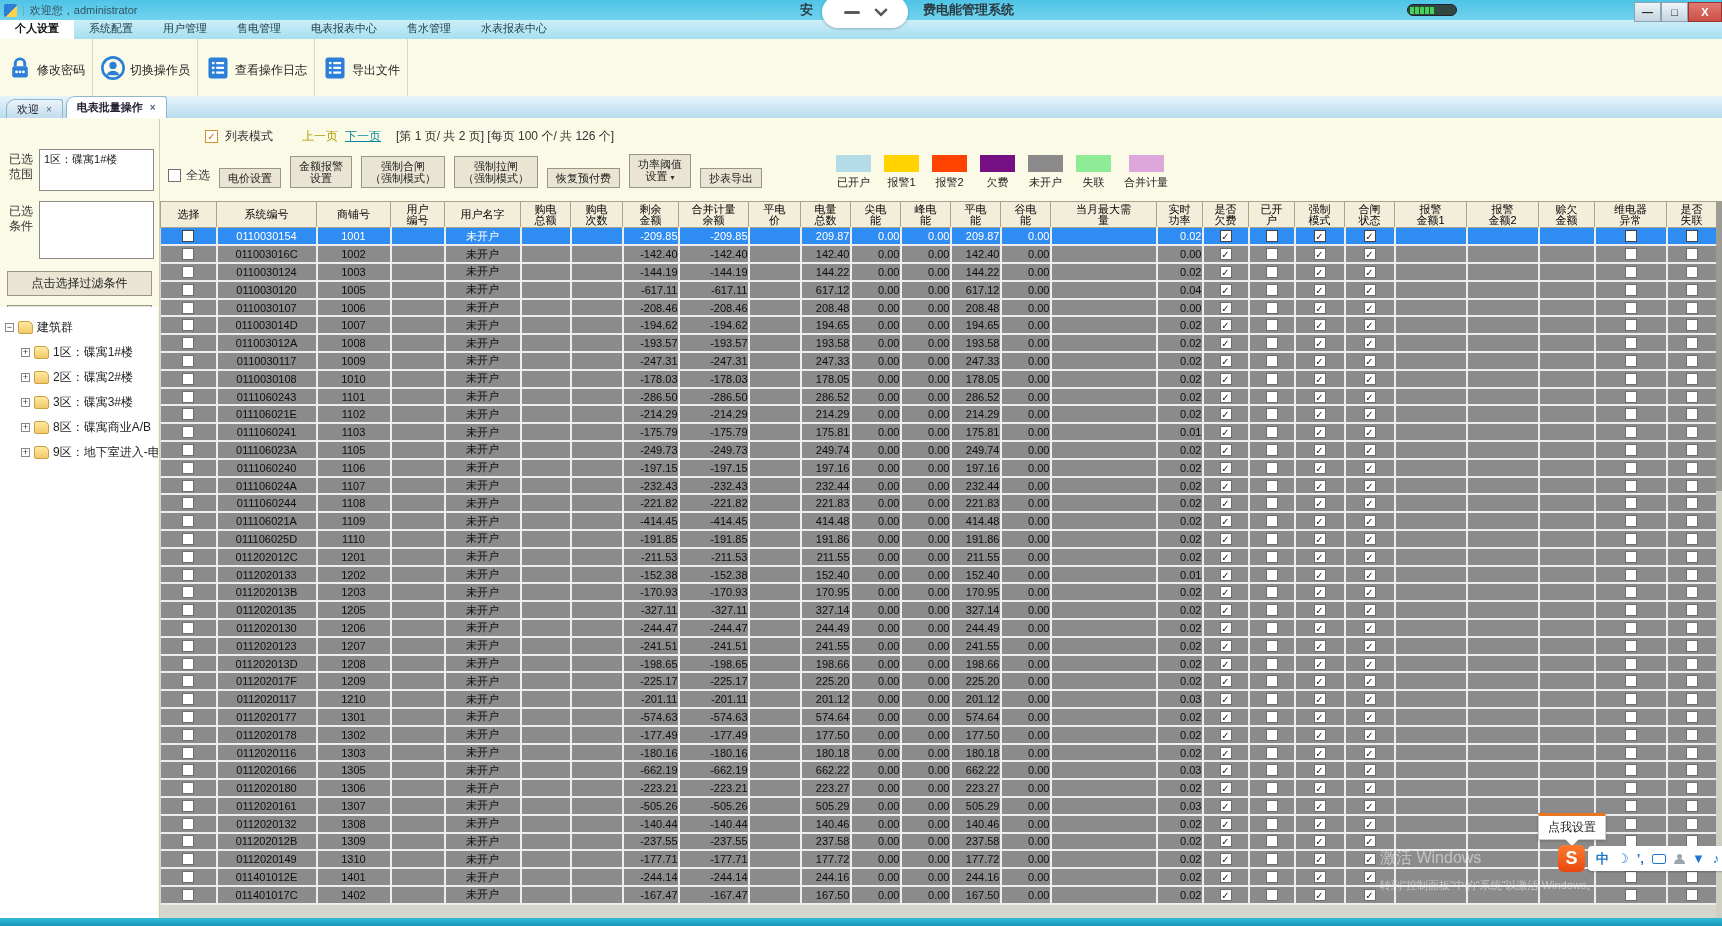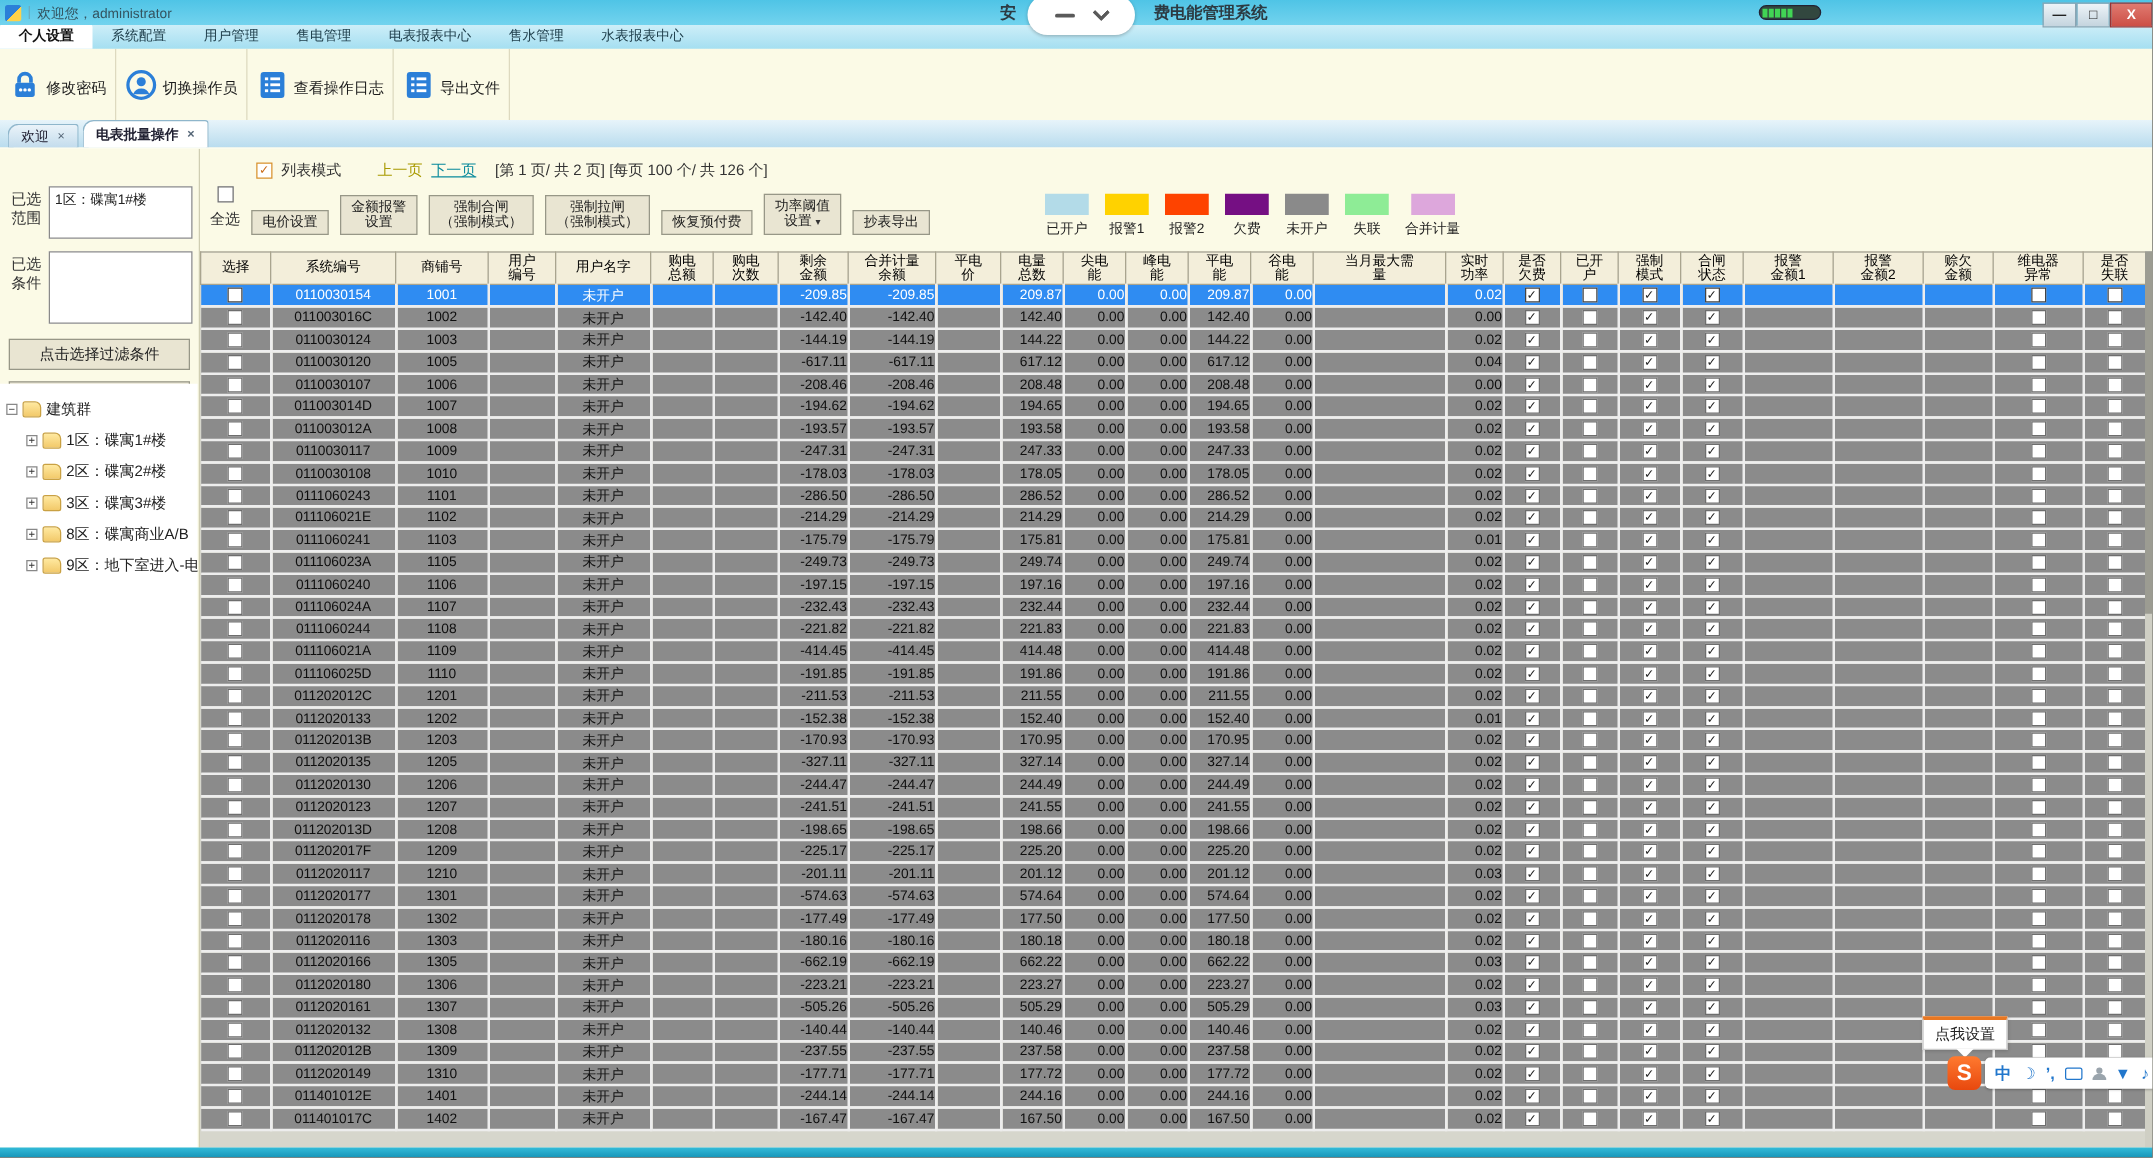--- a/index.html
+++ b/index.html
@@ -73,21 +73,21 @@
   .ctrlrow1{display:flex;align-items:center;gap:7px;margin:8px 0 0 45px;font-size:12px;color:#333;height:18px;}
   .cb{width:13px;height:13px;background:#fff;border:1px solid #6e6e6e;font-size:10px;line-height:11px;
       text-align:center;color:#222;flex:none;cursor:pointer;}
   .cb.checked::after{content:"✓";font-weight:bold;}
   .cb.orange{border-color:#d8912a;}
   .cb.orange.checked::after{color:#c96a16;}
   .link1{color:#a99a00;cursor:pointer;margin-left:22px;}
   .link2{color:#0a8a9c;text-decoration:underline;cursor:pointer;}
   .pageinfo{color:#333;margin-left:8px;}
   .ctrlrow2{display:flex;align-items:flex-end;gap:9px;margin:9px 0 0 8px;height:34px;}
-  .selall{display:flex;align-items:center;gap:5px;font-size:12px;color:#333;margin-bottom:4px;flex-direction:column;}
+  .selall{display:flex;align-items:center;gap:5px;font-size:12px;color:#333;margin-bottom:4px;}
   .tbtn{background:#e9e5d2;border:1px solid #979787;font-size:11px;line-height:12px;color:#1d1d1d;
         text-align:center;padding:3px 8px;white-space:pre-line;cursor:pointer;}
   .tbtn .dd{font-size:8px;color:#333;margin-left:3px;}
   .legend{position:absolute;top:36px;left:676px;display:flex;gap:13px;z-index:2;}
   .litem{text-align:center;font-size:11px;color:#222;}
   .lswatch{width:35px;height:17px;margin:0 auto 3px auto;}
 
   
   .tablewrap{position:absolute;top:82px;left:0;right:6px;bottom:0;overflow:hidden;background:#d6d6cc;}
   table.grid{border-collapse:collapse;table-layout:fixed;width:1556px;}
@@ -2568,13 +2568,17 @@
     <div class="imebar">
       <span>中</span>
       <span>☽</span>
       <span>’,</span>
       <div class="ime-kbd"></div>
       <div class="ime-person"></div>
       <span>▼</span>
       <span>♪</span>
     </div>
   </div>
+  <div class="watermark">
+    <div class="wm1">激活 Windows</div>
+    <div class="wm2">转到"控制面板"中的"系统"以激活 Windows。</div>
+  </div>
 </div>
 
 </body></html>

